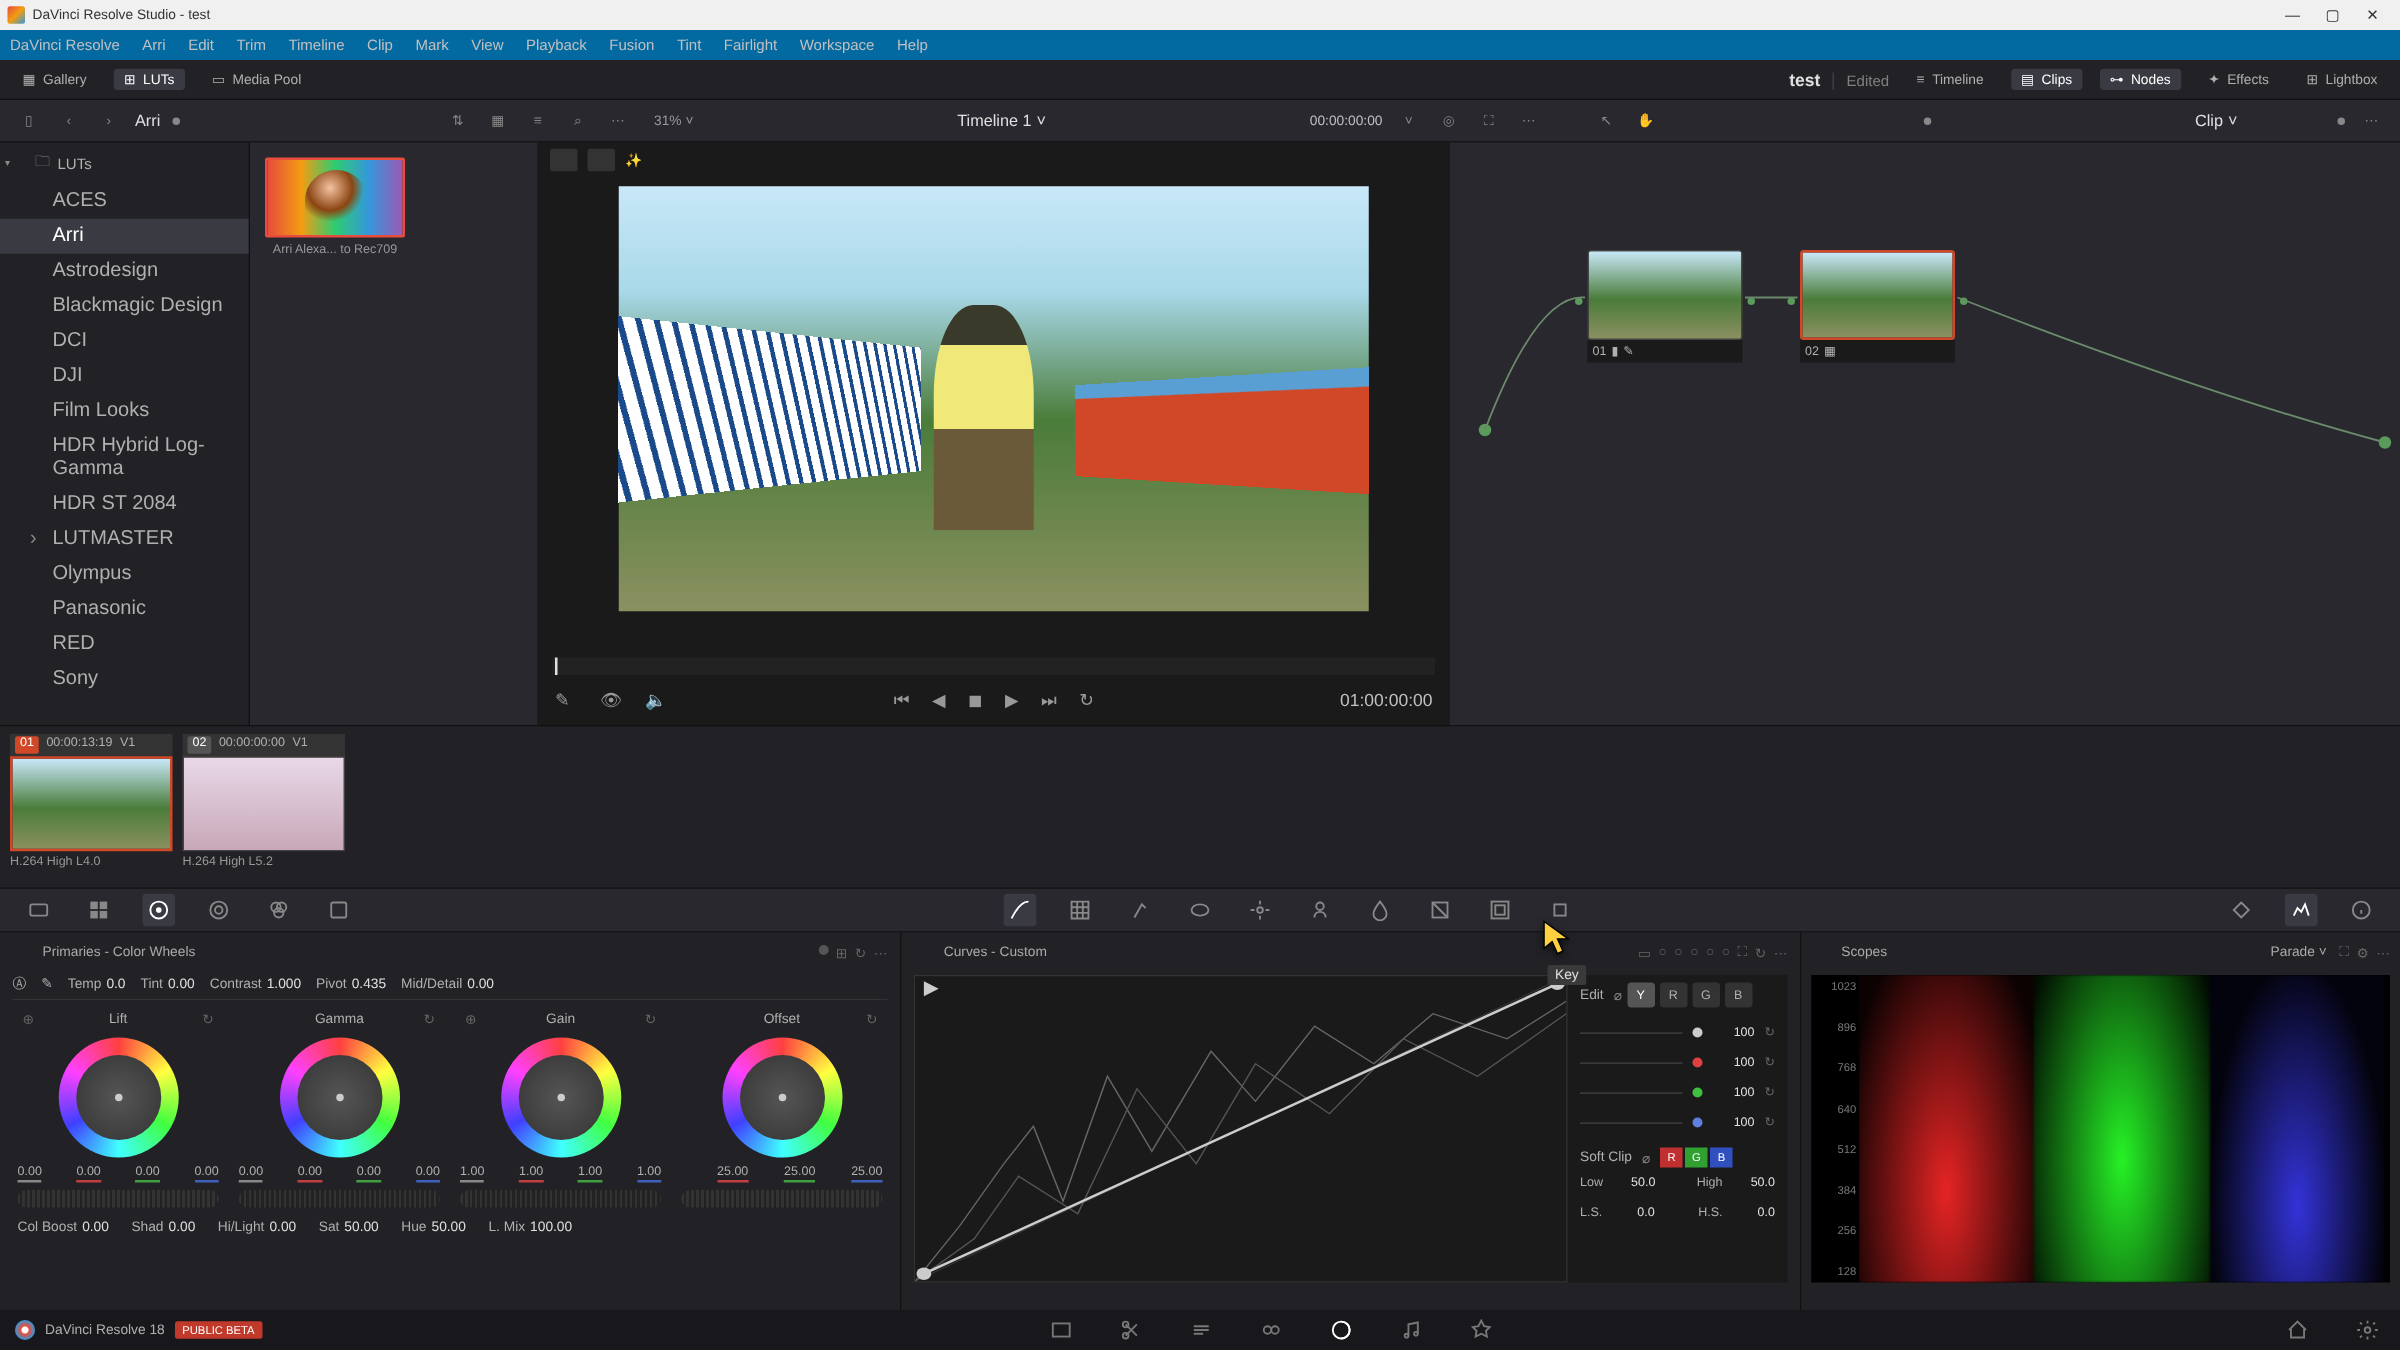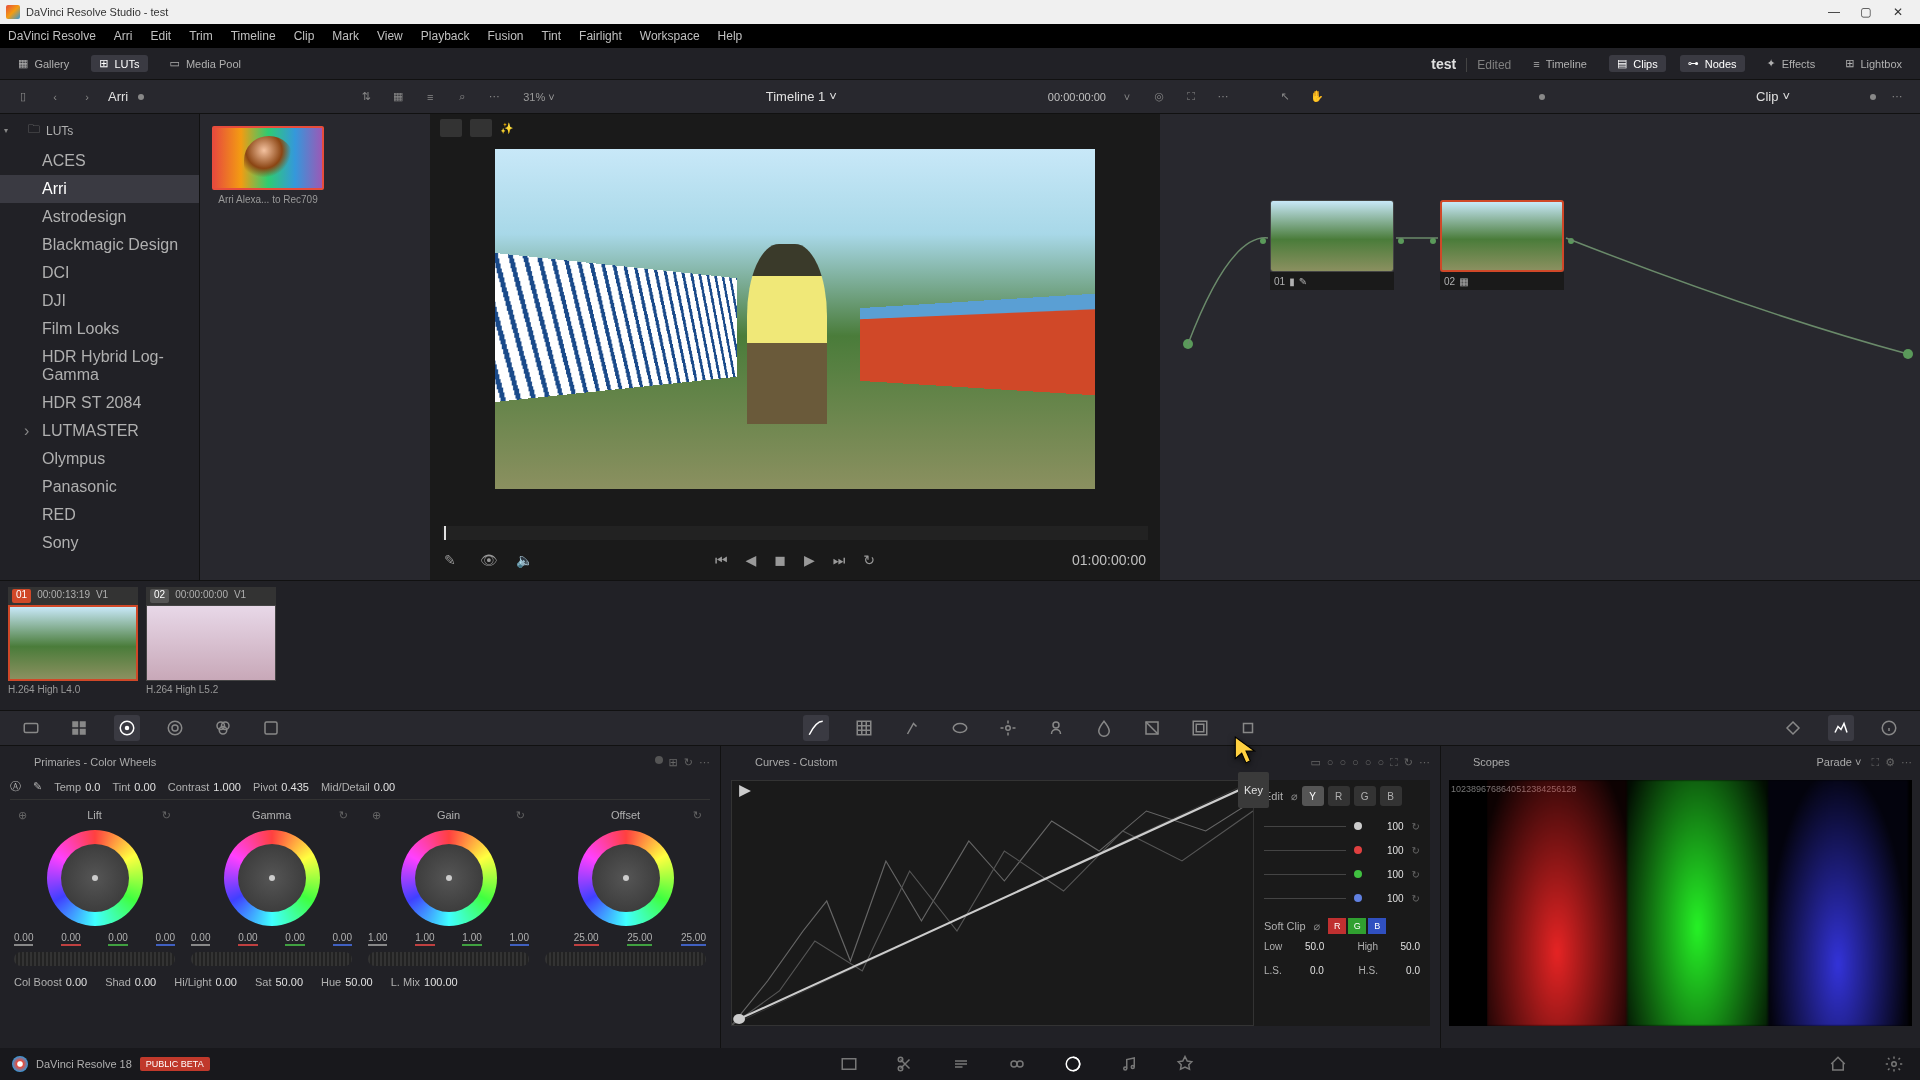--- a/index.html
+++ b/index.html
@@ -1,21 +1,21 @@
 <!DOCTYPE html>
 <html><head>
 <meta charset="utf-8">
 <style>
 * { margin:0; padding:0; box-sizing:border-box; font-family:"Segoe UI",Arial,sans-serif; user-select:none; }
 body { background:#1a1a1a; color:#b0b0b0; font-size:11px; width:1920px; height:1080px; overflow:hidden; position:relative; }
 .titlebar { height:24px; background:#f0f0f0; display:flex; align-items:center; padding:0 6px; color:#333; }
 .titlebar .icon { width:14px; height:14px; background:linear-gradient(135deg,#e74c3c 0%,#f39c12 50%,#3498db 100%); border-radius:2px; margin-right:6px; }
 .titlebar .spacer { flex:1; }
 .titlebar .winbtn { width:32px; height:20px; display:flex; align-items:center; justify-content:center; font-size:12px; }
-.menubar { height:24px; background:#000000; display:flex; align-items:center; padding:0 8px; gap:18px; font-size:12px; color:#c0c0c0; }
+.menubar { height:24px; background:#0369a1; display:flex; align-items:center; padding:0 8px; gap:18px; font-size:12px; color:#c0c0c0; }
 .menubar span { cursor:pointer; }
 .toolbar { height:32px; background:#212126; display:flex; align-items:center; padding:0 10px; gap:14px; border-bottom:1px solid #111; }
 .toolbar .grp { display:flex; align-items:center; gap:6px; padding:2px 8px; border-radius:3px; cursor:pointer; }
 .toolbar .grp.active { background:#3a3a42; color:#fff; }
 .toolbar .center { flex:1; text-align:right; font-size:14px; color:#e0e0e0; }
 .toolbar .center .ed { color:#808080; font-size:12px; margin-left:10px; border-left:1px solid #444; padding-left:10px; }
 .subbar { height:34px; background:#28282e; display:flex; align-items:center; padding:0 12px; gap:10px; border-bottom:1px solid #111; }
 .subbar .dropdown { color:#e0e0e0; font-size:13px; display:flex; align-items:center; gap:4px; }
 .subbar .dot { width:6px; height:6px; border-radius:50%; background:#888; }
 .subbar .sep { flex:1; }
@@ -100,37 +100,37 @@
 .curveside .srow { display:flex; align-items:center; gap:8px; height:24px; font-size:10px; }
 .curveside .srow .sdot { width:8px; height:8px; border-radius:50%; }
 .curveside .srow .sval { width:34px; text-align:right; color:#e0e0e0; }
 .curveside .srow .sline { flex:1; height:1px; background:#444; }
 .curveside .srow .rst { color:#666; }
 .curveside .schdr { font-size:11px; margin-top:8px; display:flex; align-items:center; gap:8px; }
 .curveside .scrgb { display:flex; gap:2px; }
 .curveside .scrgb span { width:18px; height:16px; display:inline-flex; align-items:center; justify-content:center; font-size:9px; color:#fff; }
 .scopes { width:480px; padding:4px 8px; border-left:1px solid #111; }
 .scopeplot { height:246px; background:#000; margin-top:6px; position:relative; display:flex; }
-.scopeplot .axis { width:38px; display:flex; flex-direction:row; justify-content:space-between; padding:4px 2px; font-size:9px; color:#777; text-align:right; }
+.scopeplot .axis { width:38px; display:flex; flex-direction:column; justify-content:space-between; padding:4px 2px; font-size:9px; color:#777; text-align:right; }
 .scopeplot .plot { flex:1; position:relative; overflow:hidden; }
 .scopeplot .band { position:absolute; top:0; height:100%; width:33%; }
 .scopeplot .band.r { left:0; background:radial-gradient(ellipse 60% 90% at 50% 70%, rgba(255,40,40,0.9), rgba(255,40,40,0.05)); filter:blur(1px); }
 .scopeplot .band.g { left:33%; background:radial-gradient(ellipse 60% 95% at 50% 60%, rgba(40,255,40,0.95), rgba(40,255,40,0.05)); filter:blur(1px); }
 .scopeplot .band.b { left:66%; background:radial-gradient(ellipse 50% 80% at 50% 75%, rgba(60,60,255,0.85), rgba(60,60,255,0.05)); filter:blur(1px); }
 .bottombar { position:absolute; bottom:0; left:0; right:0; height:32px; background:#18181c; display:flex; align-items:center; padding:0 12px; gap:28px; }
 .bottombar .logo { display:flex; align-items:center; gap:8px; font-size:11px; }
 .bottombar .logo .licon { width:16px; height:16px; border-radius:50%; background:radial-gradient(circle,#fff 20%,#e74c3c 30%,#3498db 70%); }
 .bottombar .beta { background:#c0392b; color:#fff; font-size:9px; padding:2px 6px; border-radius:2px; }
 .bottombar .sp { flex:1; }
 .bottombar .pg { width:28px; height:24px; display:flex; align-items:center; justify-content:center; color:#777; cursor:pointer; }
 .bottombar .pg.on { color:#fff; }
 .bottombar .pg svg { width:18px; height:18px; }
 .cursor-overlay { position:absolute; left:1233px; top:735px; pointer-events:none; z-index:100; }
 .cursor-overlay svg { width:26px; height:30px; filter:drop-shadow(0 2px 3px rgba(0,0,0,0.6)); }
-.tooltip { position:absolute; left:1238px; top:772px; background:#3a3a3a; color:#e0e0e0; font-size:11px; padding:12px 6px; border-radius:2px; z-index:99; }
+.tooltip { position:absolute; left:1238px; top:772px; background:#3a3a3a; color:#e0e0e0; font-size:11px; padding:2px 6px; border-radius:2px; z-index:99; }
 </style>
 </head>
 <body>
 
 <div class="titlebar">
   <div class="icon"></div>
   <span>DaVinci Resolve Studio - test</span>
   <div class="spacer"></div>
   <div class="winbtn">—</div>
   <div class="winbtn">▢</div>

